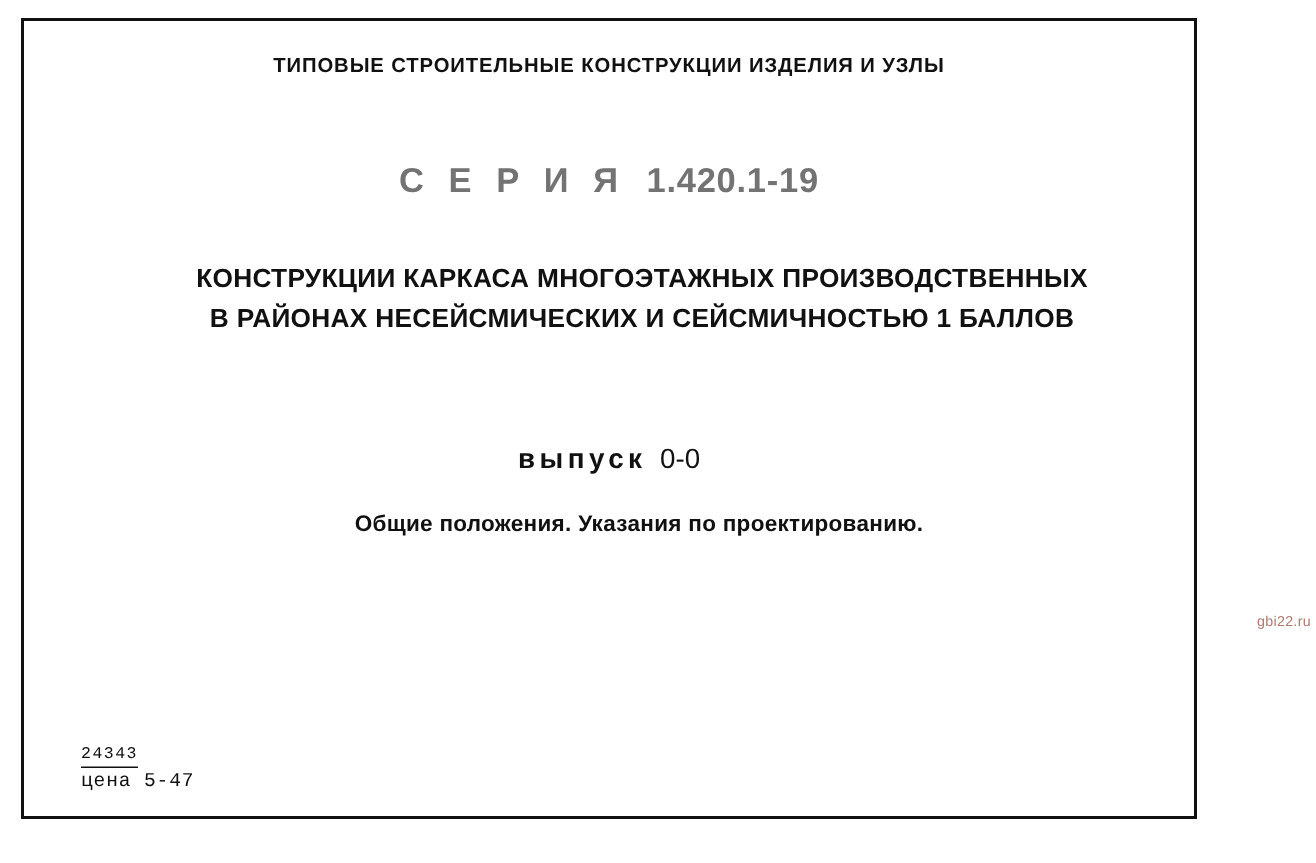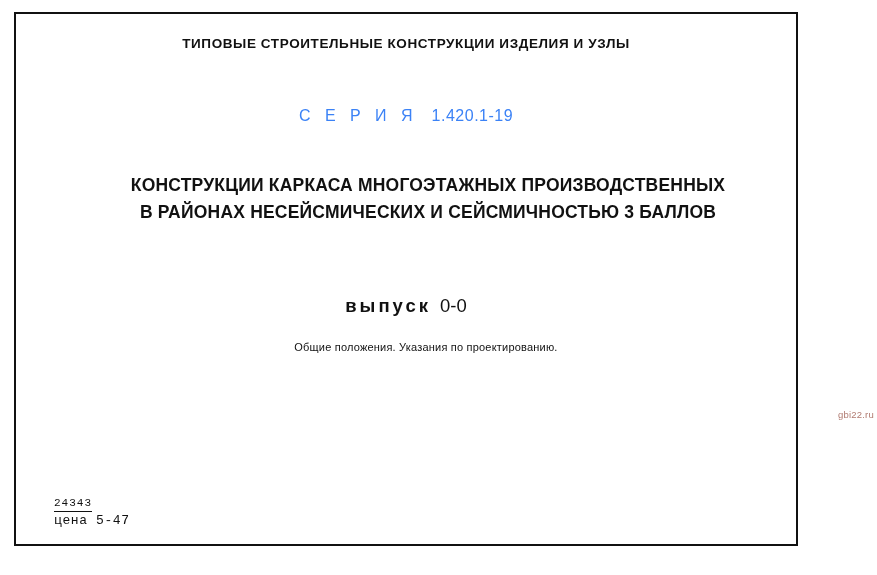--- a/index.html
+++ b/index.html
@@ -59,23 +59,23 @@
     font-size: 13.5px;
     letter-spacing: 0.6px;
     font-weight: 600;
     color: #111;
     white-space: nowrap;
   }
 
   
   #series-line {
     top: 93px;
-    font-size: 16px;
-    font-weight: 400;
-    color: #3b82f6;
+    font-size: 23px;
+    font-weight: 700;
+    color: #737373;
     letter-spacing: 1.2px;
     white-space: nowrap;
   }
   #series-line .series-word {
     letter-spacing: 5px;
   }
   #series-line .series-number {
     letter-spacing: 0.5px;
     margin-left: 14px;
   }
@@ -107,22 +107,22 @@
   }
   #issue-line .issue-number {
     letter-spacing: 0px;
     margin-left: 9px;
     font-weight: 400;
   }
 
   
   #subtitle-line {
     top: 327px;
-    font-size: 11px;
-    font-weight: 400;
+    font-size: 15px;
+    font-weight: 700;
     color: #111;
     letter-spacing: 0.2px;
     white-space: nowrap;
     margin-left: 40px;
   }
 
   
   #code-block {
     position: absolute;
     left: 38px;
@@ -168,21 +168,21 @@
     <div id="doc-inner">
 
       <div class="centered" id="header-line">ТИПОВЫЕ СТРОИТЕЛЬНЫЕ КОНСТРУКЦИИ ИЗДЕЛИЯ И УЗЛЫ</div>
 
       <div class="centered" id="series-line">
         <span class="series-word">С Е Р И Я</span><span class="series-number">1.420.1-19</span>
       </div>
 
       <div class="centered" id="title-block">
         <div class="title-line">КОНСТРУКЦИИ КАРКАСА МНОГОЭТАЖНЫХ ПРОИЗВОДСТВЕННЫХ</div>
-        <div class="title-line">В РАЙОНАХ НЕСЕЙСМИЧЕСКИХ И СЕЙСМИЧНОСТЬЮ 3 БАЛЛОВ</div>
+        <div class="title-line">В РАЙОНАХ НЕСЕЙСМИЧЕСКИХ И СЕЙСМИЧНОСТЬЮ 1 БАЛЛОВ</div>
       </div>
 
       <div class="centered" id="issue-line">
         <span class="issue-word">выпуск</span><span class="issue-number">0-0</span>
       </div>
 
       <div class="centered" id="subtitle-line">Общие положения. Указания по проектированию.</div>
 
       <div id="code-block">
         <span id="code-number">24343</span>

